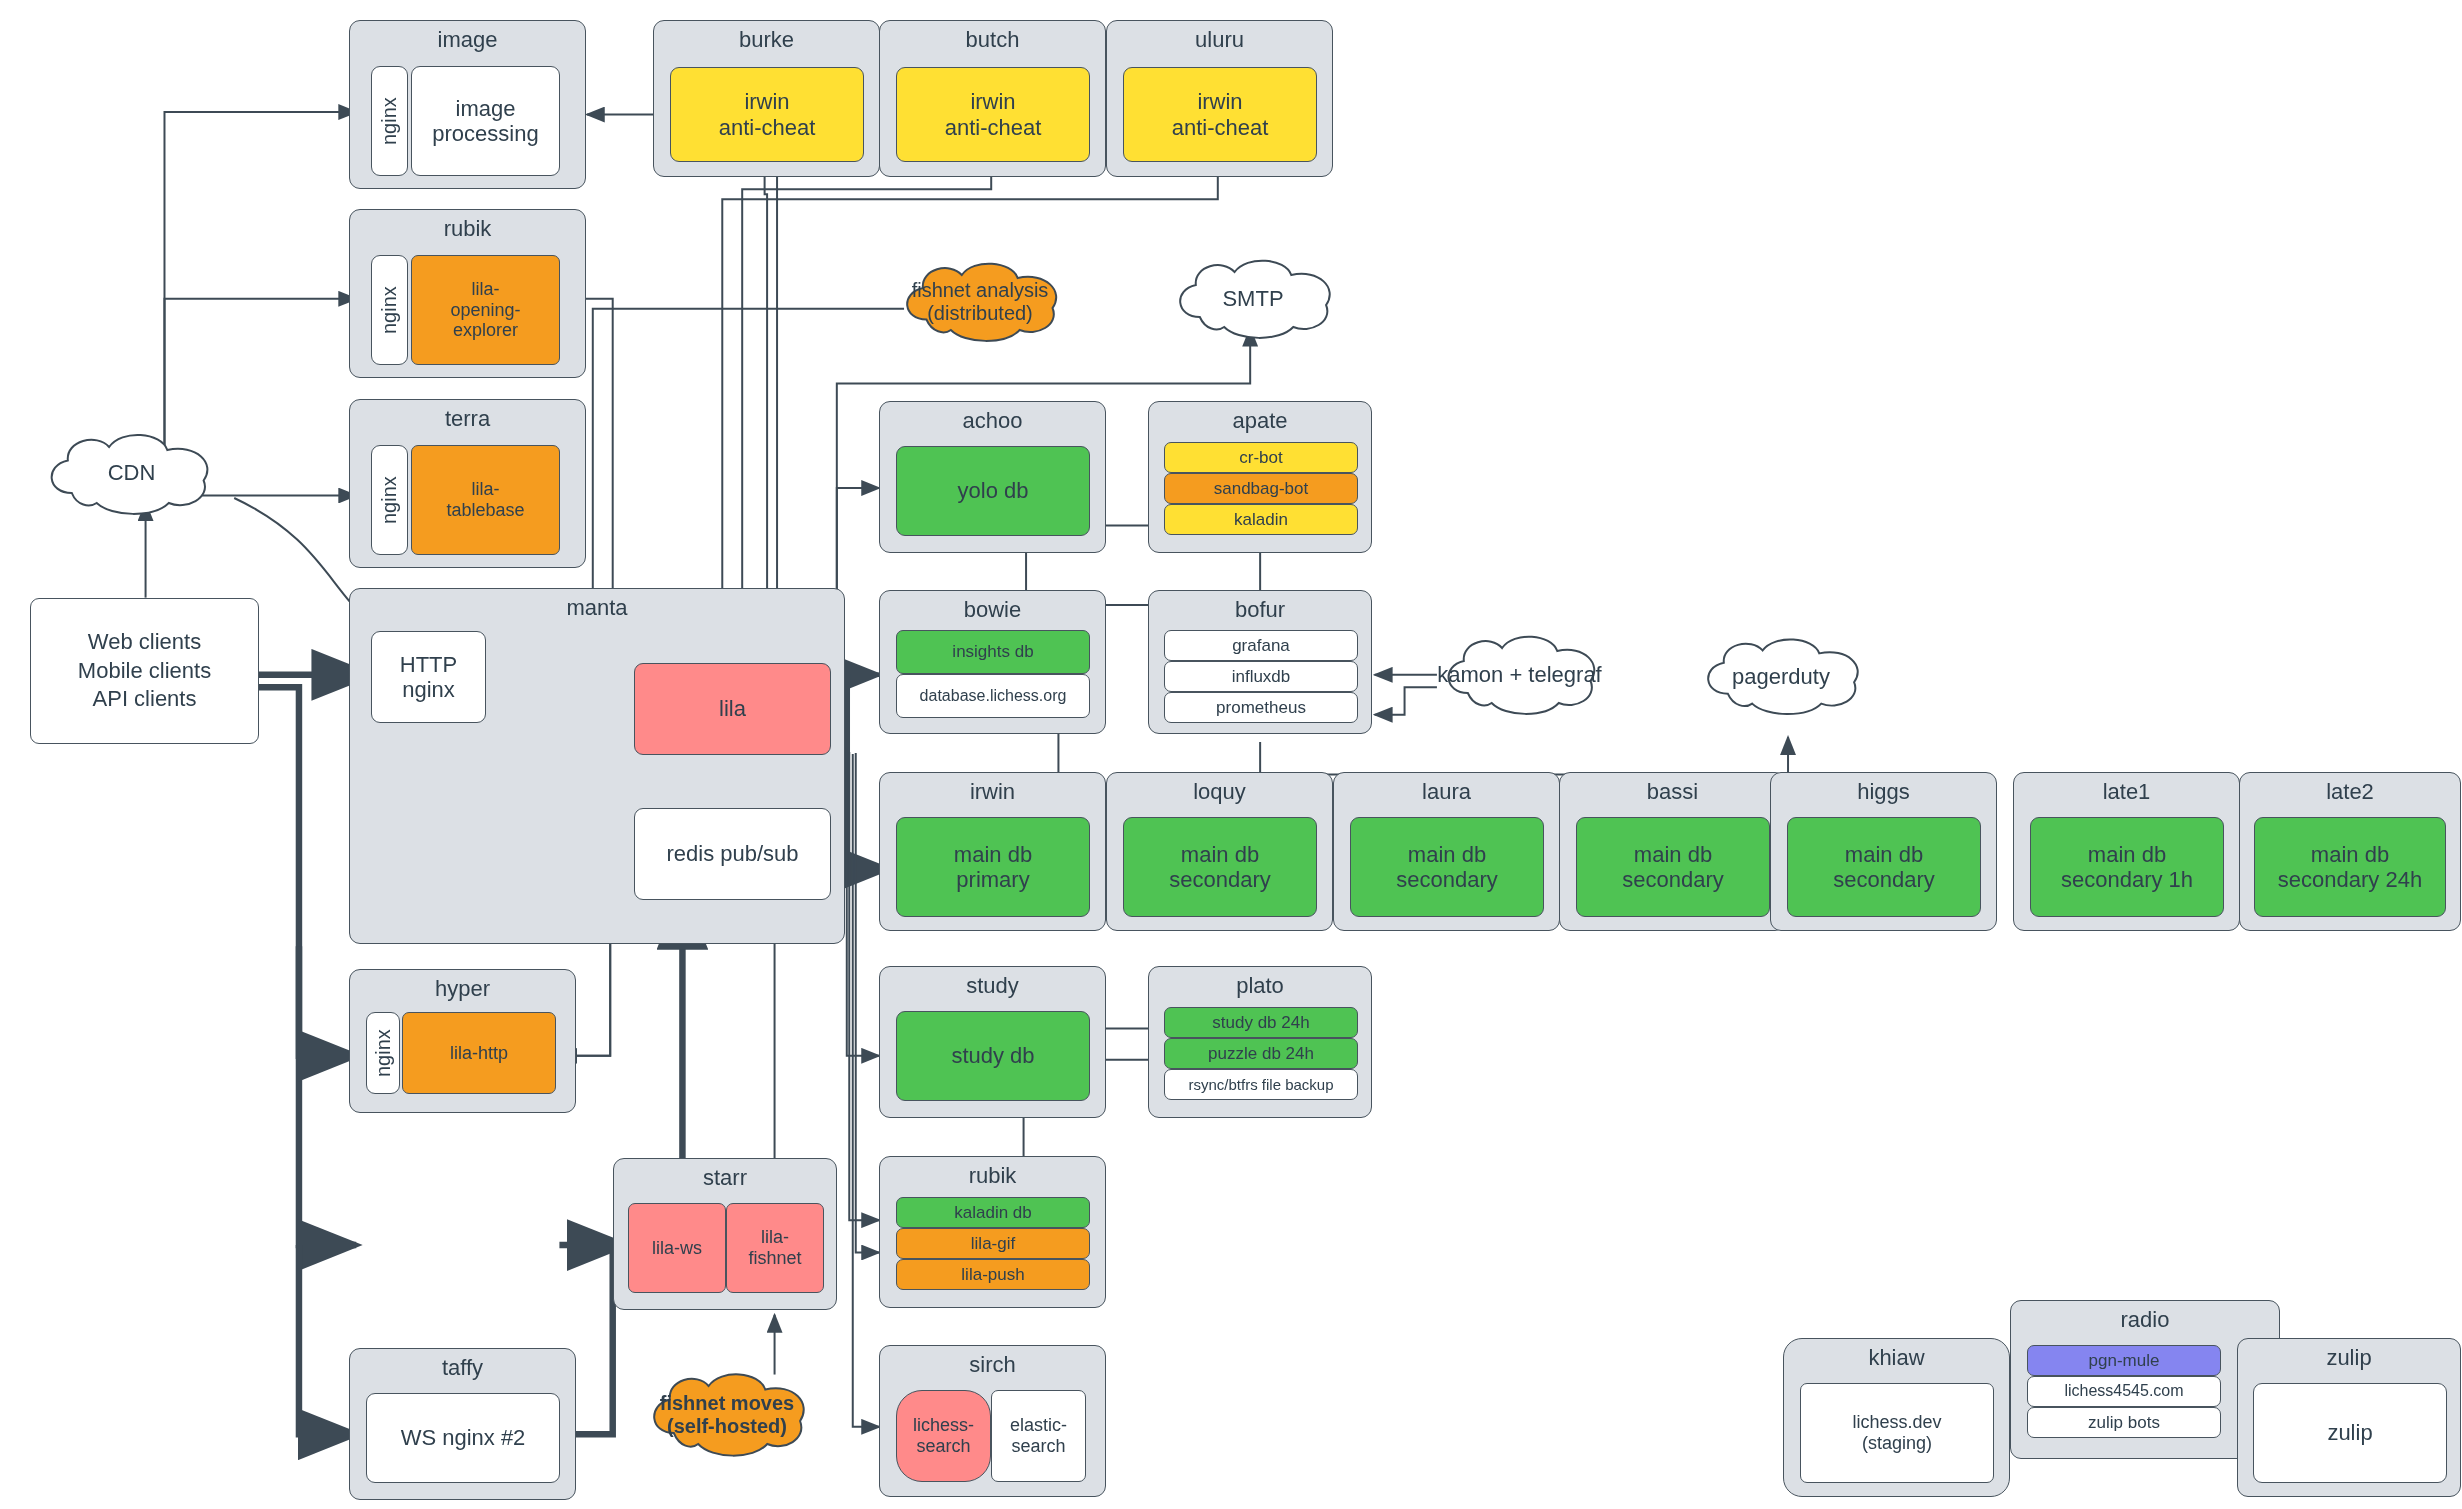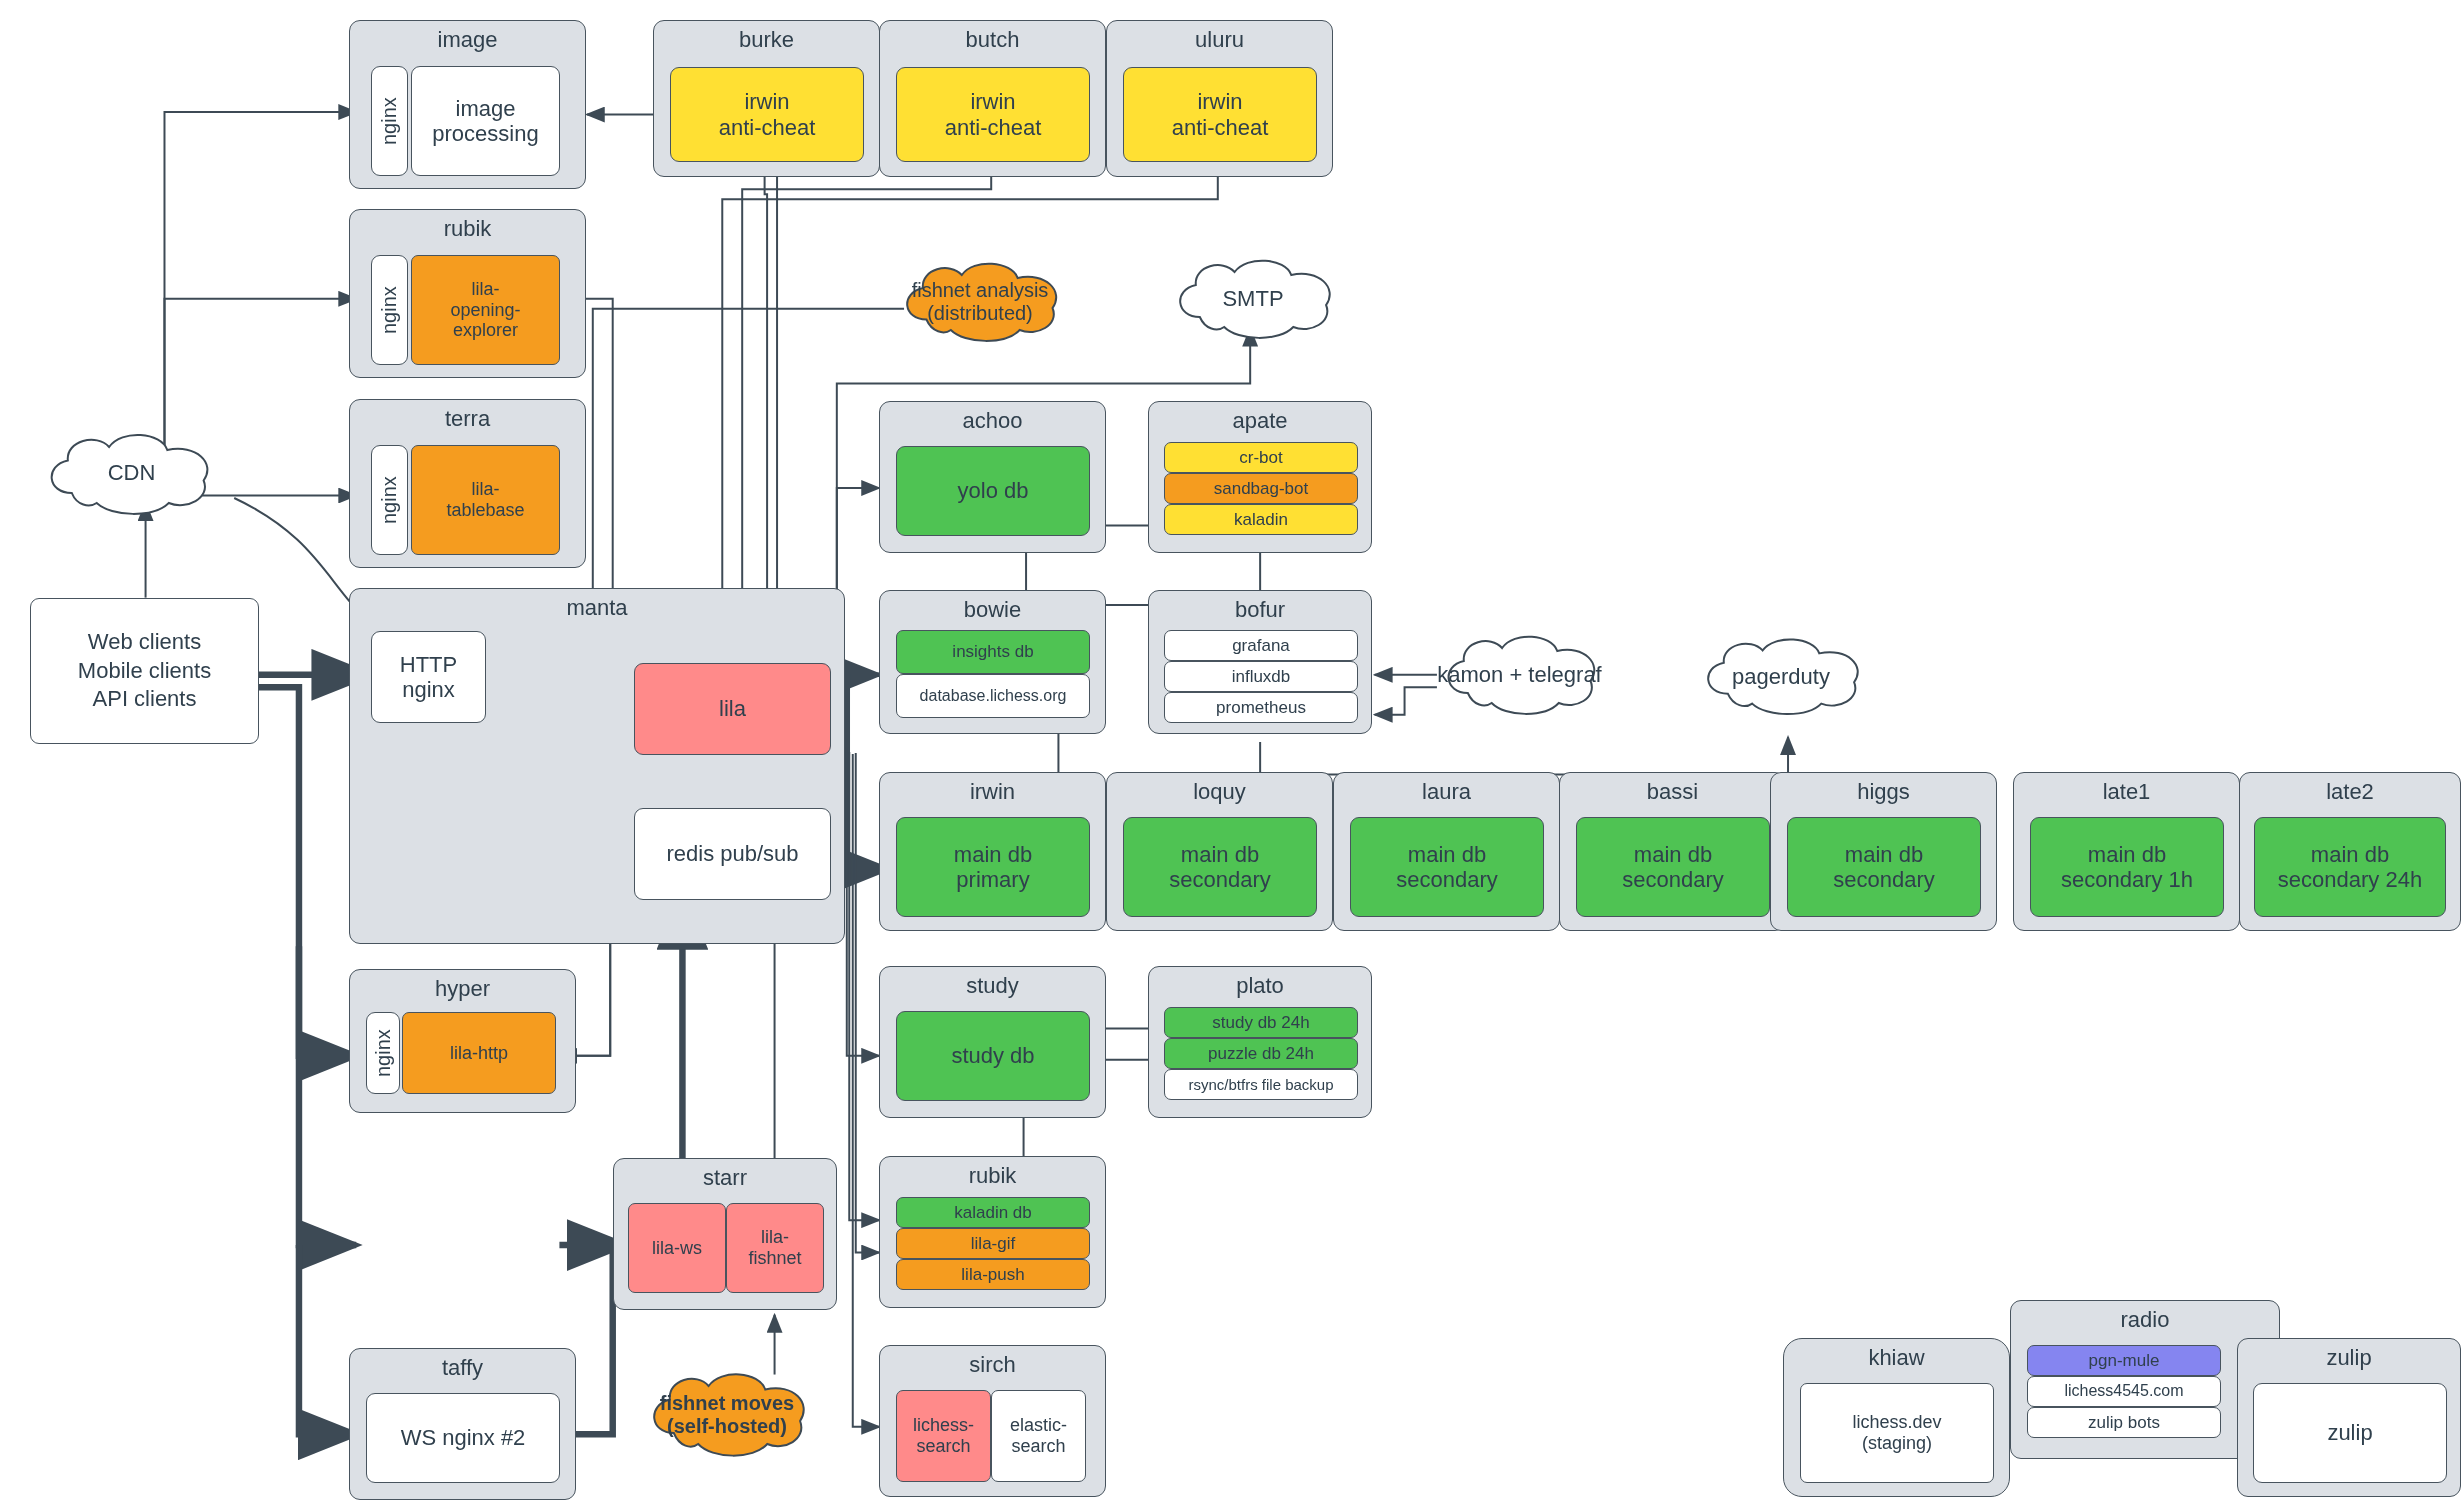--- a/index.html
+++ b/index.html
@@ -338,21 +338,21 @@
 
   <div class="host" style="left:613px;top:1158px;width:224px;height:152px;">
     <div class="host-title">starr</div>
     <div class="svc red sm" style="left:14px;top:44px;width:98px;height:90px;">lila-ws</div>
     <div class="svc red sm" style="left:112px;top:44px;width:98px;height:90px;white-space:pre-line;">lila-
 fishnet</div>
   </div>
 
   <div class="host" style="left:879px;top:1345px;width:227px;height:152px;">
     <div class="host-title">sirch</div>
-    <div class="svc red sm" style="left:16px;top:44px;width:95px;height:92px;white-space:pre-line;">lichess-
+    <div class="svc red sm" style="left:16px;top:44px;width:95px;height:92px;white-space:pre-line;border-radius:26px;">lichess-
 search</div>
     <div class="svc white sm" style="left:111px;top:44px;width:95px;height:92px;white-space:pre-line;">elastic-
 search</div>
   </div>
 
   <div class="host" style="left:1783px;top:1338px;width:227px;height:159px;border-radius:19px;">
     <div class="host-title">khiaw</div>
     <div class="svc white sm" style="left:16px;top:44px;width:194px;height:100px;white-space:pre-line;">lichess.dev
 (staging)</div>
   </div>

